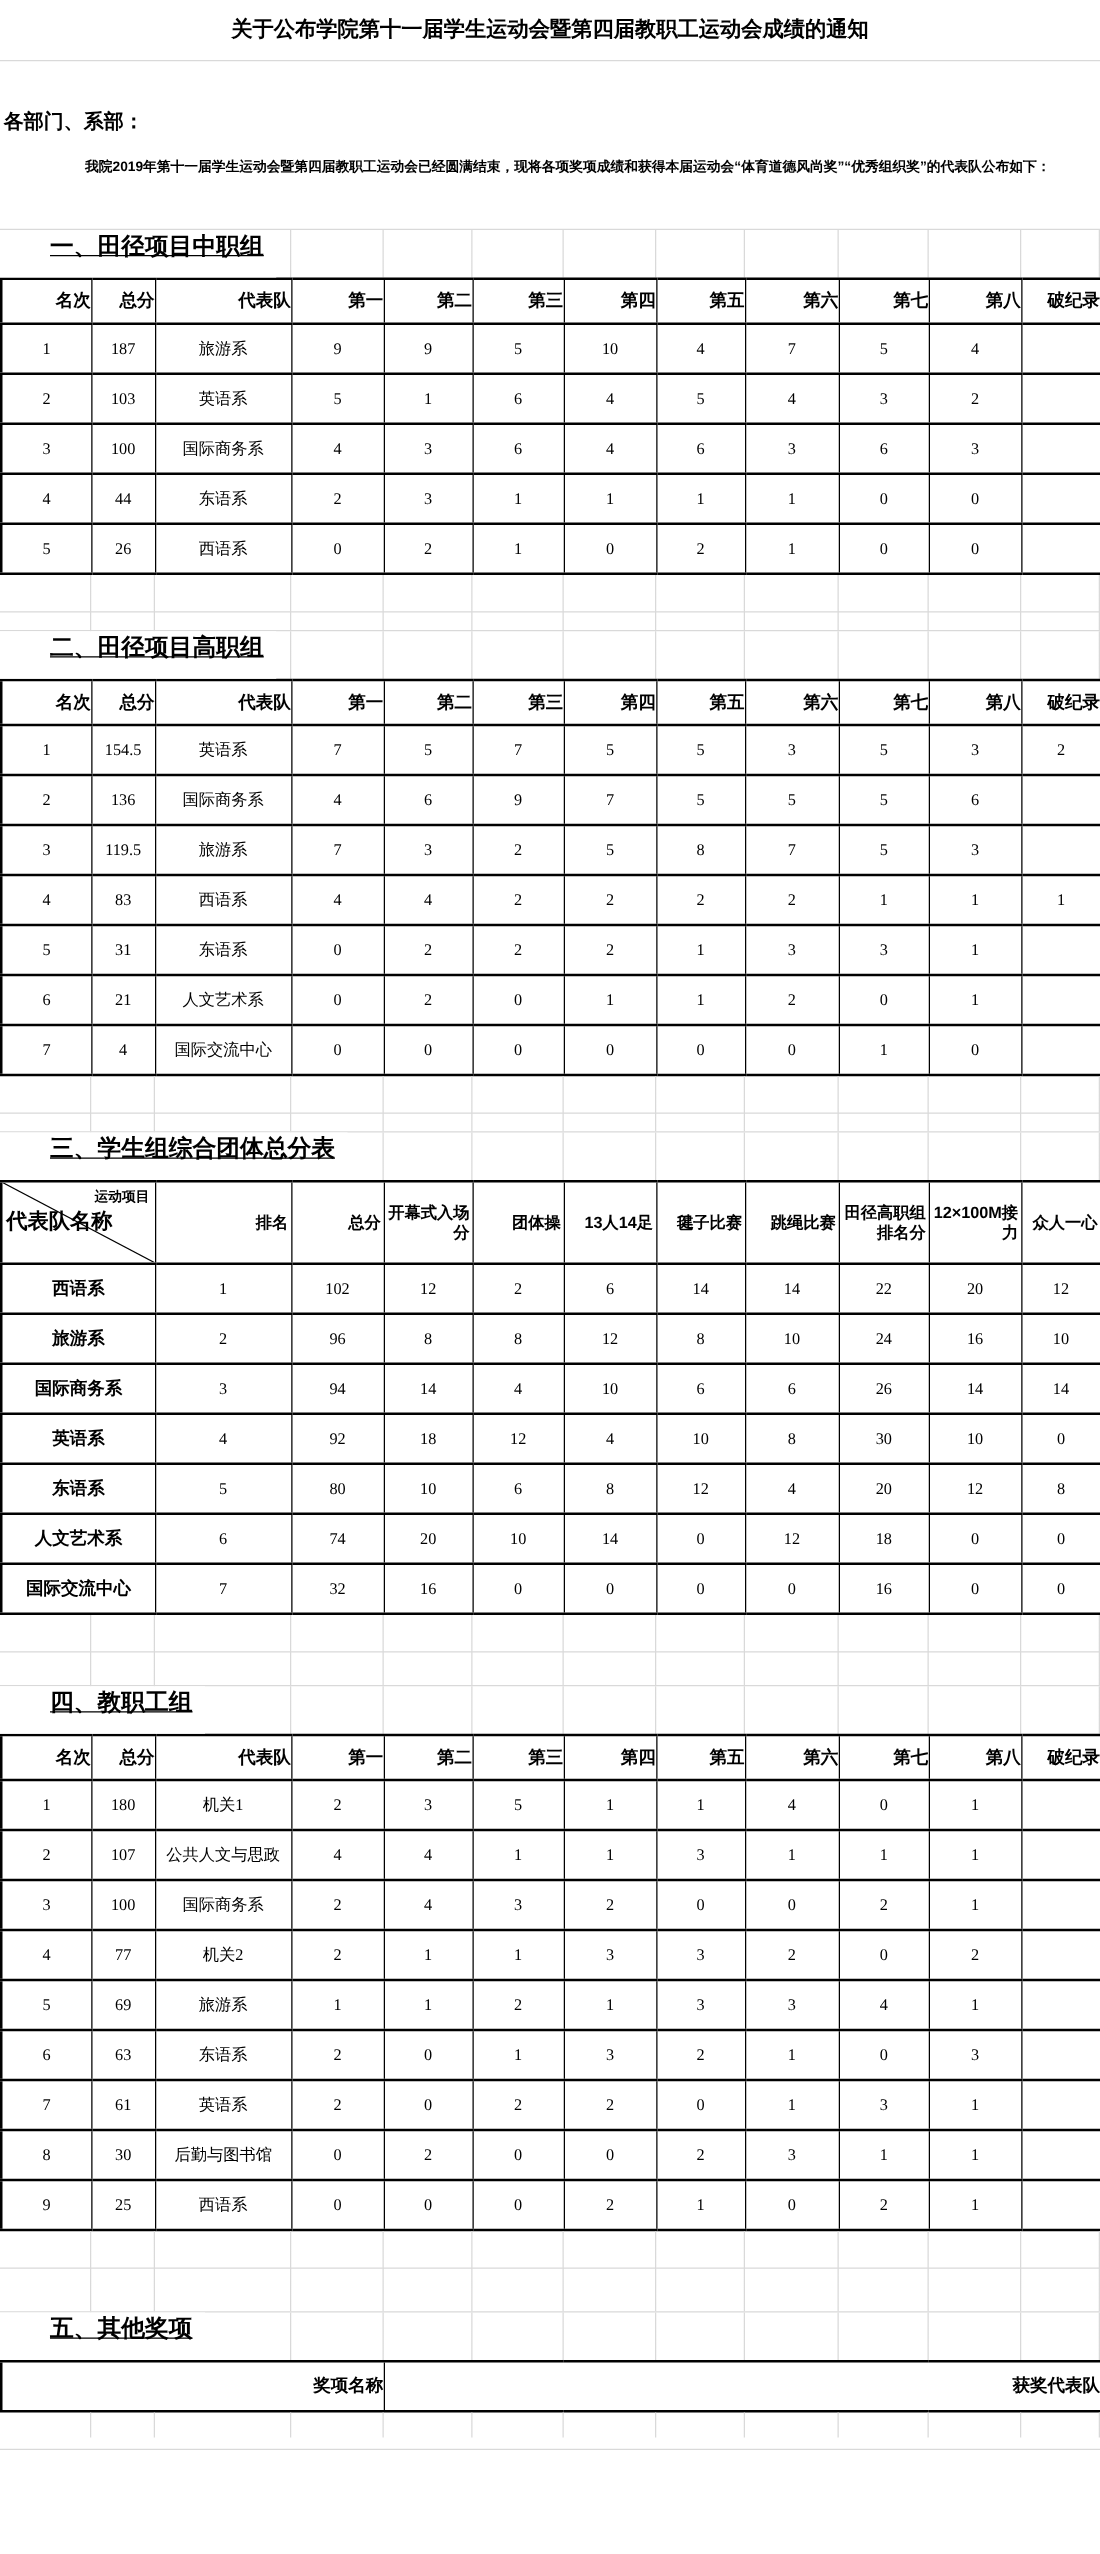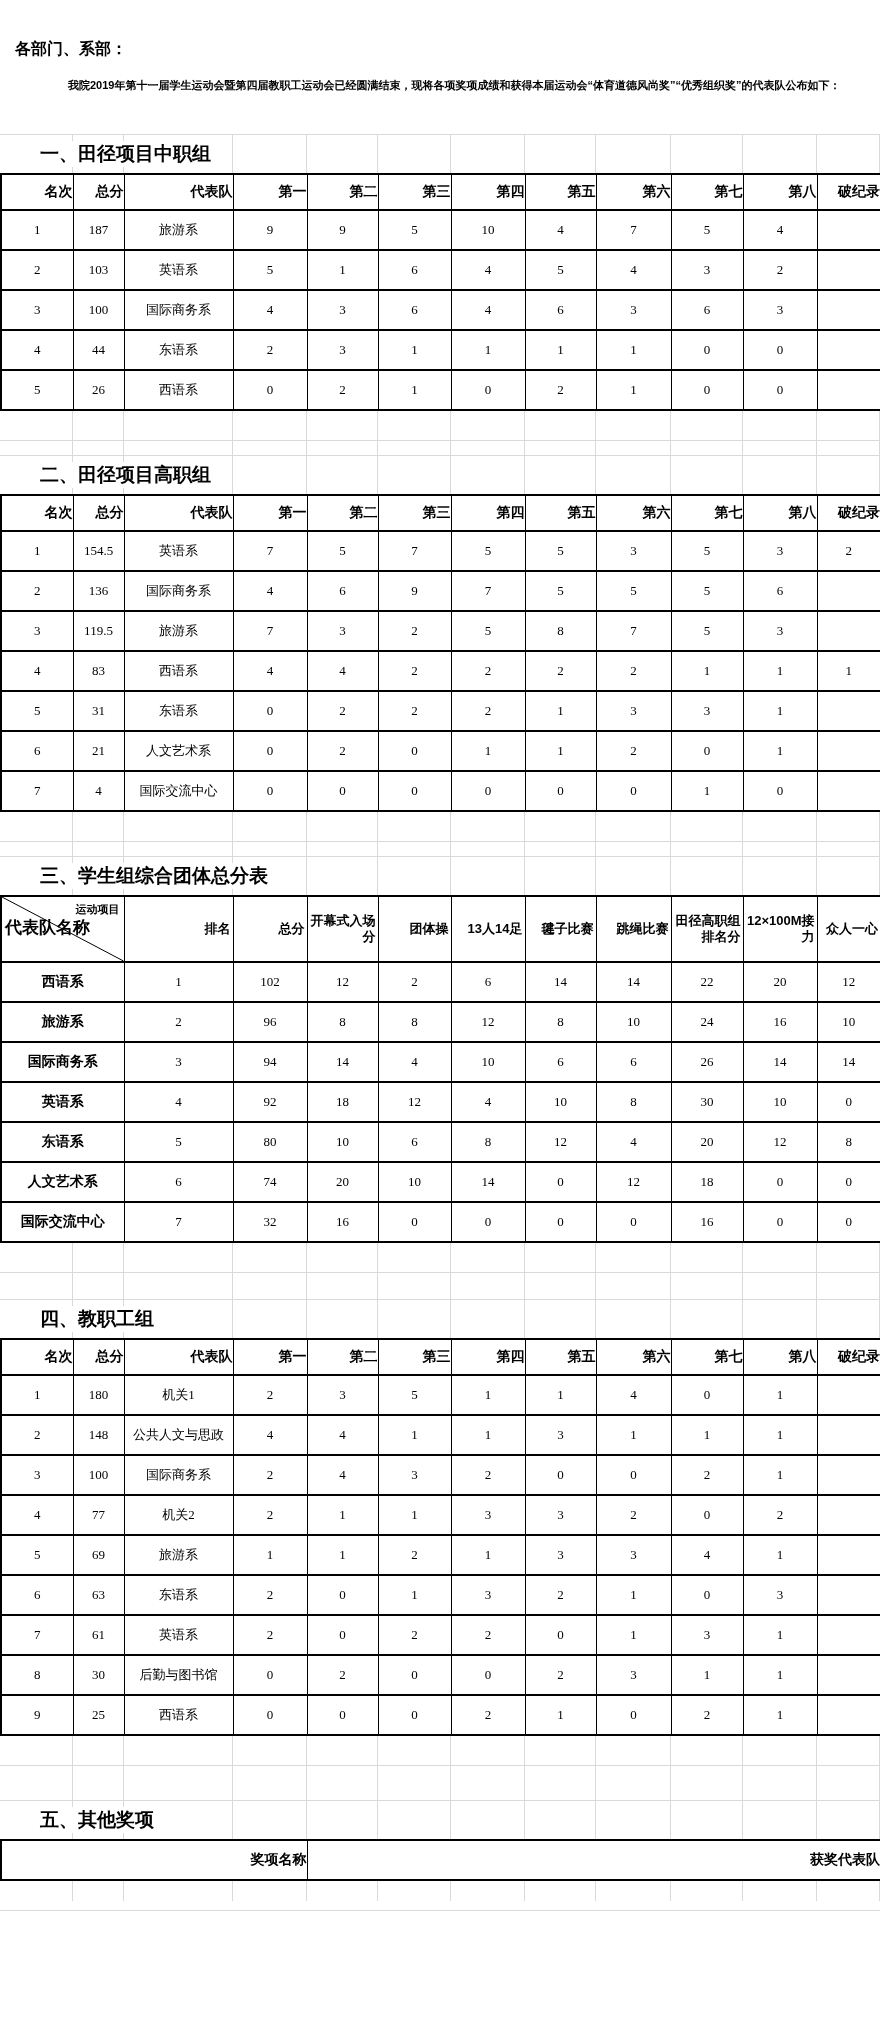--- a/index.html
+++ b/index.html
@@ -13,21 +13,21 @@
   }
   
   .title-row{
     height:48px;line-height:48px;text-align:center;
     font-size:17px;font-weight:bold;
     border-bottom:1px solid #d9d9d9;
   }
   .pre-gap{height:34px;}
   .salutation{
     font-size:16px;font-weight:bold;
-    height:30px;line-height:30px;padding-left:15px;
+    height:30px;line-height:30px;padding-left:3px;
   }
   .intro{
     font-size:11px;font-weight:bold;line-height:26px;
     text-indent:68px;margin-top:8px;
   }
   .gap-after-intro{height:36px;}
 
   
   .grid-band{
     width:880px;
@@ -40,21 +40,21 @@
       linear-gradient(#d9d9d9,#d9d9d9) 450px 0/1px 100% no-repeat,
       linear-gradient(#d9d9d9,#d9d9d9) 524px 0/1px 100% no-repeat,
       linear-gradient(#d9d9d9,#d9d9d9) 595px 0/1px 100% no-repeat,
       linear-gradient(#d9d9d9,#d9d9d9) 670px 0/1px 100% no-repeat,
       linear-gradient(#d9d9d9,#d9d9d9) 742px 0/1px 100% no-repeat,
       linear-gradient(#d9d9d9,#d9d9d9) 816px 0/1px 100% no-repeat,
       linear-gradient(#d9d9d9,#d9d9d9) right top/1px 100% no-repeat;
   }
   .heading-band{
     height:38px;border-top:1px solid #d9d9d9;
-    display:flex;align-items:center;
+    display:flex;text-decoration:underline;
   }
   .sec-heading{
     font-size:19px;font-weight:bold;
     background:#fff;padding:0 10px 0 40px;white-space:nowrap;
   }
   .spacer{position:relative;}
   .spacer::after{
     content:"";position:absolute;left:0;right:0;top:29px;height:1px;background:#d9d9d9;
   }
 
@@ -94,20 +94,21 @@
   .c-top{position:absolute;top:6px;right:4px;font-size:11px;font-weight:bold;}
   .c-bottom{position:absolute;bottom:23px;left:3px;font-size:17px;font-weight:bold;}
 
   .tail{height:20px;}
 </style>
 </head>
 <body>
 
 <div class="page">
 
+  <div class="title-row">关于公布学院第十一届学生运动会暨第四届教职工运动会成绩的通知</div>
   <div class="pre-gap"></div>
   <div class="salutation">各部门、系部：</div>
   <div class="intro">我院2019年第十一届学生运动会暨第四届教职工运动会已经圆满结束，现将各项奖项成绩和获得本届运动会“体育道德风尚奖”“优秀组织奖”的代表队公布如下：</div>
   <div class="gap-after-intro"></div>
 
   <section>
     <div class="grid-band heading-band">
       <span class="sec-heading">一、田径项目中职组</span>
     </div>
     <table class="score t-standard">
@@ -537,21 +538,21 @@
             <td class="num">5</td>
             <td class="num">1</td>
             <td class="num">1</td>
             <td class="num">4</td>
             <td class="num">0</td>
             <td class="num">1</td>
             <td class="num"></td>
           </tr>
           <tr>
             <td class="num">2</td>
-            <td class="num">148</td>
+            <td class="num">107</td>
             <td class="num">公共人文与思政</td>
             <td class="num">4</td>
             <td class="num">4</td>
             <td class="num">1</td>
             <td class="num">1</td>
             <td class="num">3</td>
             <td class="num">1</td>
             <td class="num">1</td>
             <td class="num">1</td>
             <td class="num"></td>

